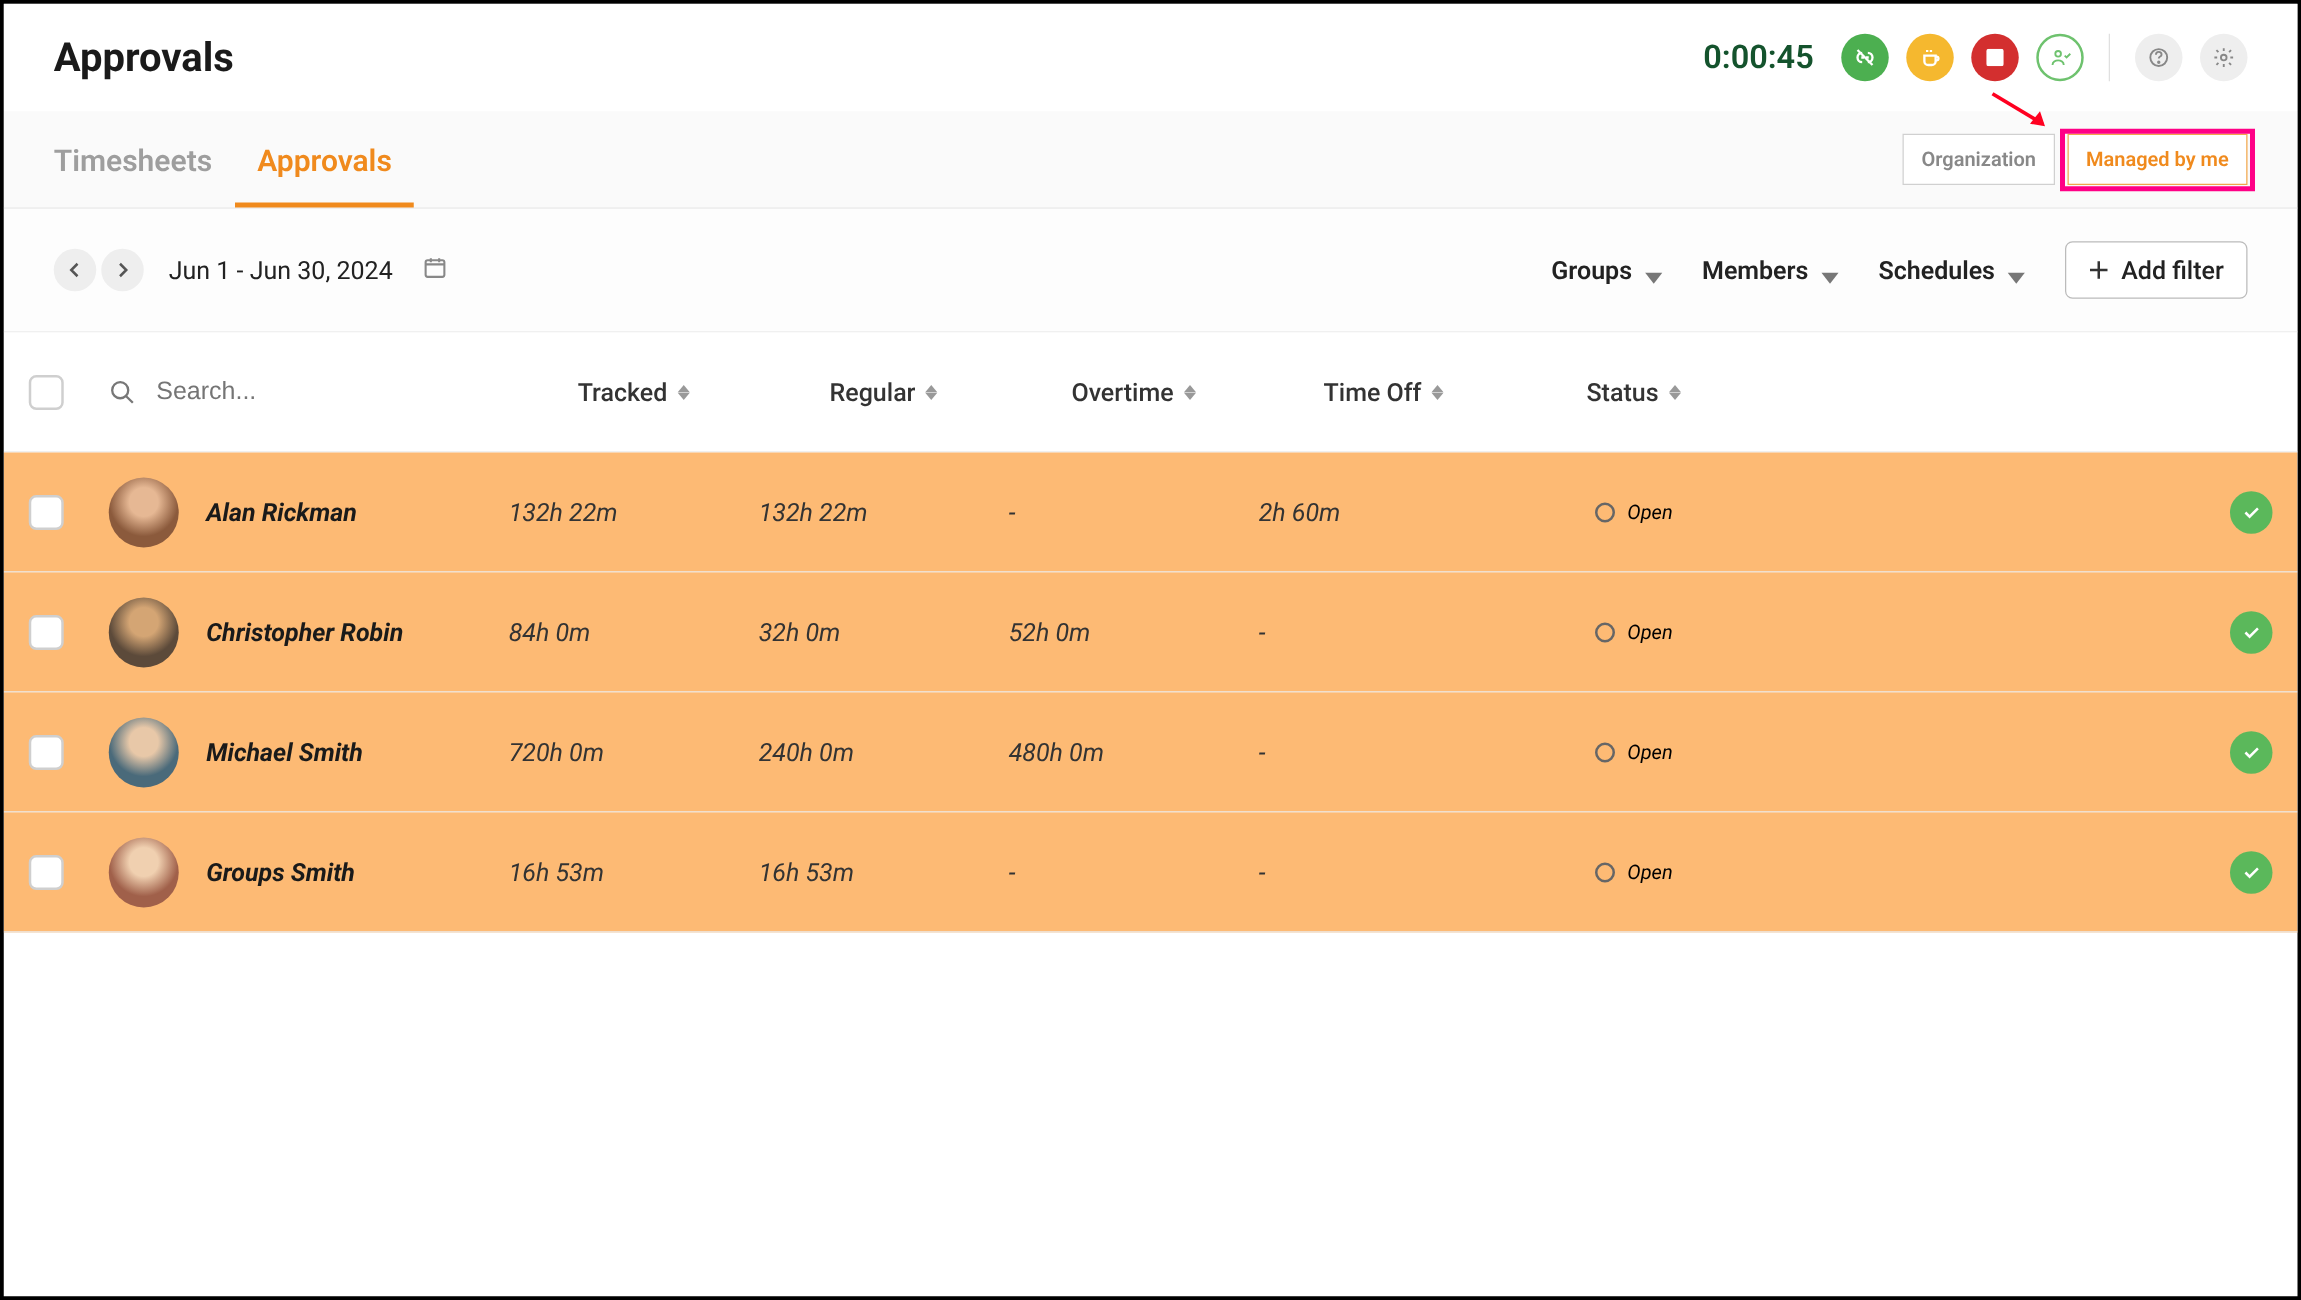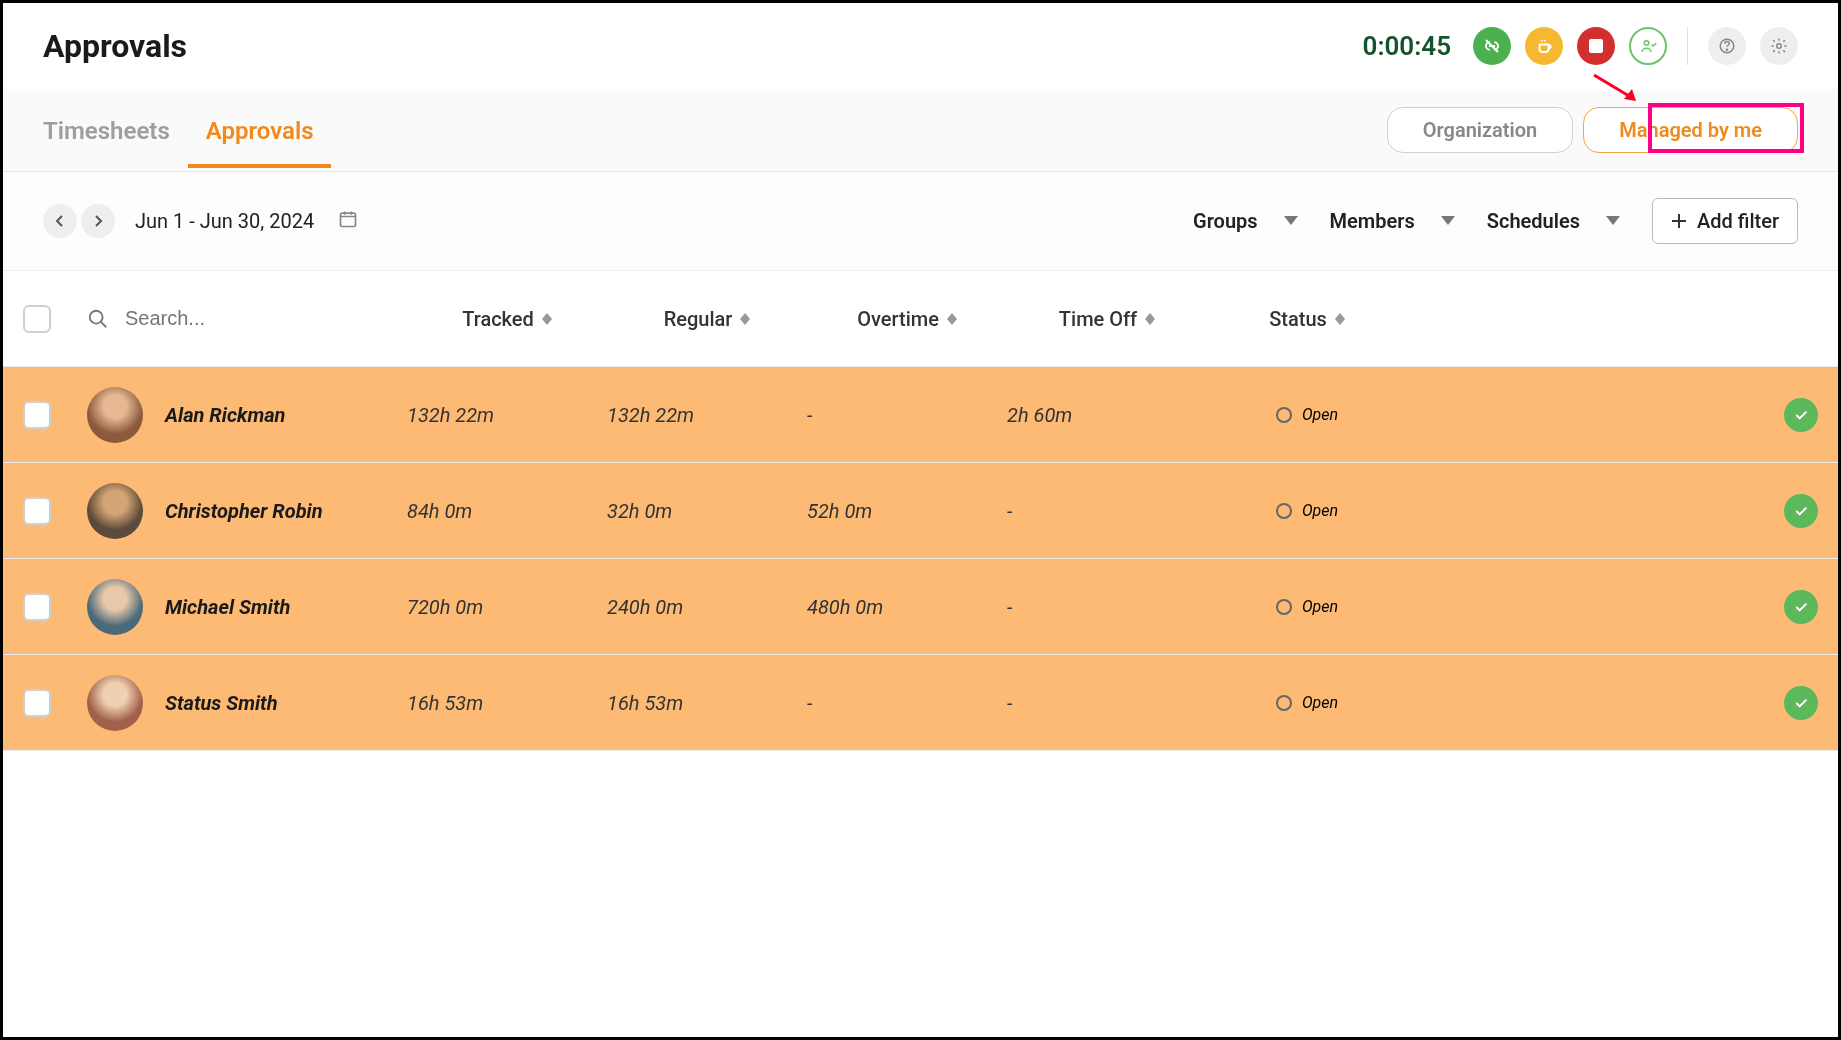--- a/index.html
+++ b/index.html
@@ -29,42 +29,42 @@
   .tabs-row {
     display: flex; align-items: center; justify-content: space-between;
     padding: 0 40px; border-bottom: 1px solid #e5e5e5; background: #fafafa; gap: 24px;
   }
   .tabs { display: flex; gap: 36px; }
   .tab { font-size: 24px; font-weight: 600; color: #9e9e9e; padding: 24px 0 22px 0; cursor: pointer; position: relative; }
   .tab.active { color: #f08a1d; }
   .tab.active::after { content: ""; position: absolute; left: -18px; right: -18px; bottom: -1px; height: 4px; background: #f08a1d; }
   .scope-group { display: flex; gap: 10px; padding: 18px 0; position: relative; }
   .scope-btn {
-    font-size: 20px; font-weight: 600; padding: 10px 35px; border-radius: 16px;
+    font-size: 16px; font-weight: 600; padding: 10px 14px; border-radius: 0;
     border: 1px solid #d0d0d0; background: #fff; color: #888; cursor: pointer;
   }
   .scope-btn.active { border: 1px solid #f0a64a; color: #f08a1d; }
   .annotation-box {
     position: absolute; border: 4px solid #ff0086; pointer-events: none;
     top: 14px; right: -6px; width: 156px; height: 50px;
   }
   .annotation-arrow { position: absolute; top: -18px; right: 156px; pointer-events: none; }
 
   
   .filter-row {
     display: flex; align-items: center; justify-content: space-between;
     padding: 26px 40px; border-bottom: 1px solid #ececec; background: #fdfdfd;
   }
   .date-nav { display: flex; align-items: center; gap: 10px; }
   .nav-circ { width: 34px; height: 34px; border-radius: 50%; background: #eee; display: flex; align-items: center; justify-content: center; cursor: pointer; }
   .nav-circ + .nav-circ { margin-left: -6px; }
   .date-text { font-size: 20px; font-weight: 400; color: #222; margin-left: 10px; }
   .cal-icon { margin-left: 14px; color: #777; cursor: pointer; }
   .filters { display: flex; align-items: center; gap: 32px; }
-  .filter-dd { font-size: 20px; font-weight: 600; color: #222; cursor: pointer; display: flex; align-items: center; gap: 26px; }
+  .filter-dd { font-size: 20px; font-weight: 600; color: #222; cursor: pointer; display: flex; align-items: flex-end; gap: 10px; }
   .add-filter {
     font-size: 20px; font-weight: 500; border: 1px solid #bbb; border-radius: 6px; padding: 10px 18px;
     background: #fff; color: #222; display: flex; align-items: center; gap: 10px; cursor: pointer;
   }
 
   
   .thead, .trow {
     display: grid;
     grid-template-columns: 64px 320px 200px 200px 200px 200px 200px 1fr;
     align-items: center;
@@ -358,21 +358,21 @@
     </div>
   </div>
 </div>
 
 <div class="trow">
   <div>
       <div class="check"></div>
     </div>
   <div class="ucell">
     <div class="avatar av4"></div>
-    <div class="uname">Status Smith</div>
+    <div class="uname">Groups Smith</div>
   </div>
   <div class="cell">16h 53m</div>
   <div class="cell">16h 53m</div>
   <div class="cell">-</div>
   <div class="cell">-</div>
   <div class="status-cell">
     <span class="ring"></span>
     <span>Open</span>
   </div>
   <div class="action">

